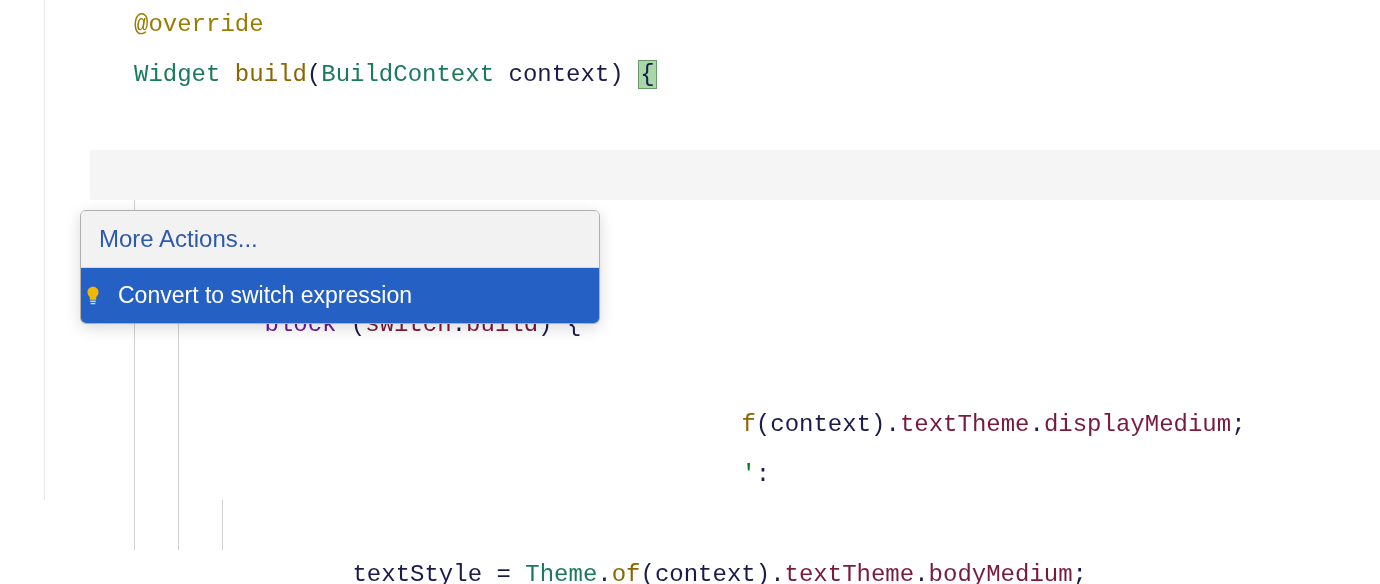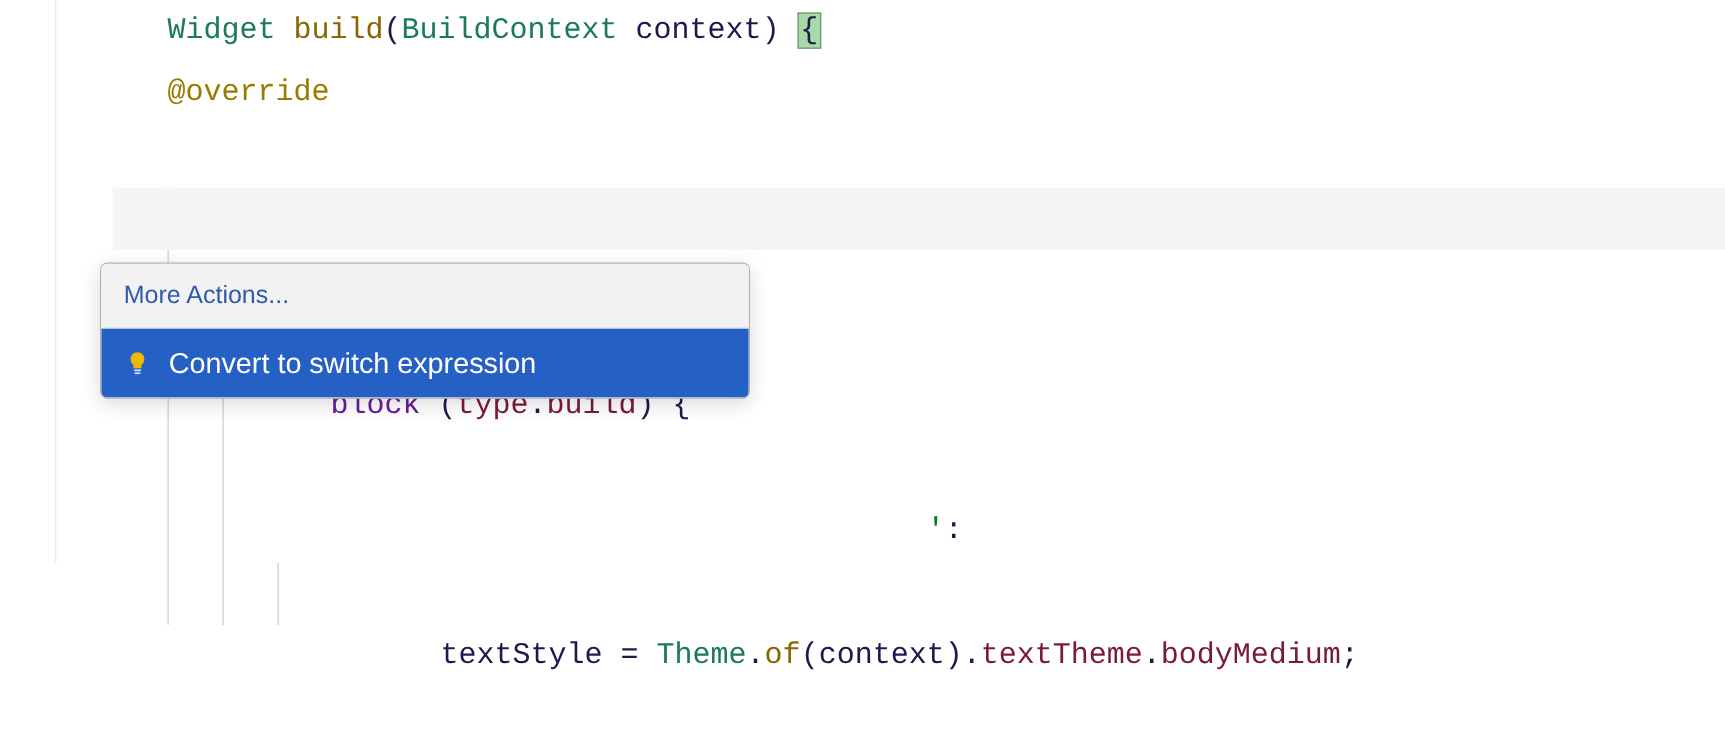--- a/index.html
+++ b/index.html
@@ -70,29 +70,29 @@
       box-shadow: 0 4px 16px rgba(0,0,0,0.15);
       overflow: hidden;
       font-family: -apple-system, "Segoe UI", Arial, sans-serif;
       z-index: 100;
     }
     
     .popup-header {
       background: #f2f2f2;
       padding: 14px 18px;
       color: #2e5aac;
-      font-size: 20px;
+      font-size: 24px;
       font-weight: 500;
       border-bottom: 1px solid #d8d8d8;
     }
     
     .popup-item {
       background: #2560c4;
       color: #ffffff;
-      padding: 14px 18px;
+      padding: 14px 1px;
       font-size: 23px;
       display: flex;
       align-items: center;
       gap: 14px;
     }
     
     .popup-item-icon {
       width: 22px;
       height: 22px;
       flex-shrink: 0;
@@ -123,46 +123,51 @@
     .ig3 { left: 132px; }
 
   </style>
 </head>
 <body>
 
 <div class="editor">
   <div class="line-num-area"></div>
   <div class="code-content">
 
+    <div class="line"><span style="display:inline-block;width:44px;"></span><span class="tok-annotation">@override</span></div>
+
     <div class="line"><span style="display:inline-block;width:44px;"></span><span class="tok-type">Widget</span> <span class="tok-method">build</span><span class="tok-paren">(</span><span class="tok-type">BuildContext</span> <span class="tok-param">context</span><span class="tok-paren">)</span> <span class="matched-brace tok-default">{</span></div>
-
-    <div class="line"><span style="display:inline-block;width:44px;"></span><span class="tok-annotation">@override</span></div>
 
     <div class="line">
       <span class="indent-guide ig1"></span>
       <span style="display:inline-block;width:88px;"></span><span class="tok-type">TextStyle</span><span class="tok-default">?</span> <span class="tok-default">textStyle</span><span class="tok-default">;</span>
     </div>
 
     <div class="line line-highlight" style="position:relative;">
       <span class="indent-guide ig1"></span>
       <span class="gutter-bulb" style="position:absolute; left:-40px; top:14px;">
         <svg viewBox="0 0 24 24" fill="none">
           <path d="M12 2C8.5 2 6 4.5 6 8c0 2.2 1.2 4 2.5 5.2V16h7v-2.8C16.8 12 18 10.2 18 8c0-3.5-2.5-6-6-6z" fill="#f0b800"></path>
           <rect x="9" y="17" width="6" height="1.5" fill="#b0b0b0"></rect>
           <rect x="9.5" y="19.5" width="5" height="1.5" fill="#b0b0b0"></rect>
         </svg>
       </span>
-      <span style="display:inline-block;width:88px;"></span><span class="tok-switch">block</span> <span class="tok-paren">(</span><span class="tok-var">type</span><span class="tok-dot">.</span><span class="tok-var">build</span><span class="tok-paren">)</span> <span class="tok-default">{</span>
-    </div>
-
-    <div class="line">
-      <span class="indent-guide ig1"></span>
-      <span class="indent-guide ig2"></span>
-    </div>
-
+      <span style="display:inline-block;width:88px;"></span><span class="tok-switch">block</span> <span class="tok-paren">(</span><span class="tok-var">switch</span><span class="tok-dot">.</span><span class="tok-var">build</span><span class="tok-paren">)</span> <span class="tok-default">{</span>
+    </div>
+
+    <div class="line">
+      <span class="indent-guide ig1"></span>
+      <span class="indent-guide ig2"></span>
+    </div>
+
+    <div class="line">
+      <span class="indent-guide ig1"></span>
+      <span class="indent-guide ig2"></span>
+      <span style="display:inline-block;width:565px;"></span><span class="tok-method">f</span><span class="tok-paren">(</span><span class="tok-default">context</span><span class="tok-paren">)</span><span class="tok-dot">.</span><span class="tok-var">textTheme</span><span class="tok-dot">.</span><span class="tok-var">displayMedium</span><span class="tok-default">;</span>
+    </div>
 
     <div class="line">
       <span class="indent-guide ig1"></span>
       <span class="indent-guide ig2"></span>
       <span style="display:inline-block;width:565px;"></span><span style="color:#067d17;">'</span><span class="tok-default">:</span>
     </div>
 
     <div class="line">
       <span class="indent-guide ig1"></span>
       <span class="indent-guide ig2"></span>

